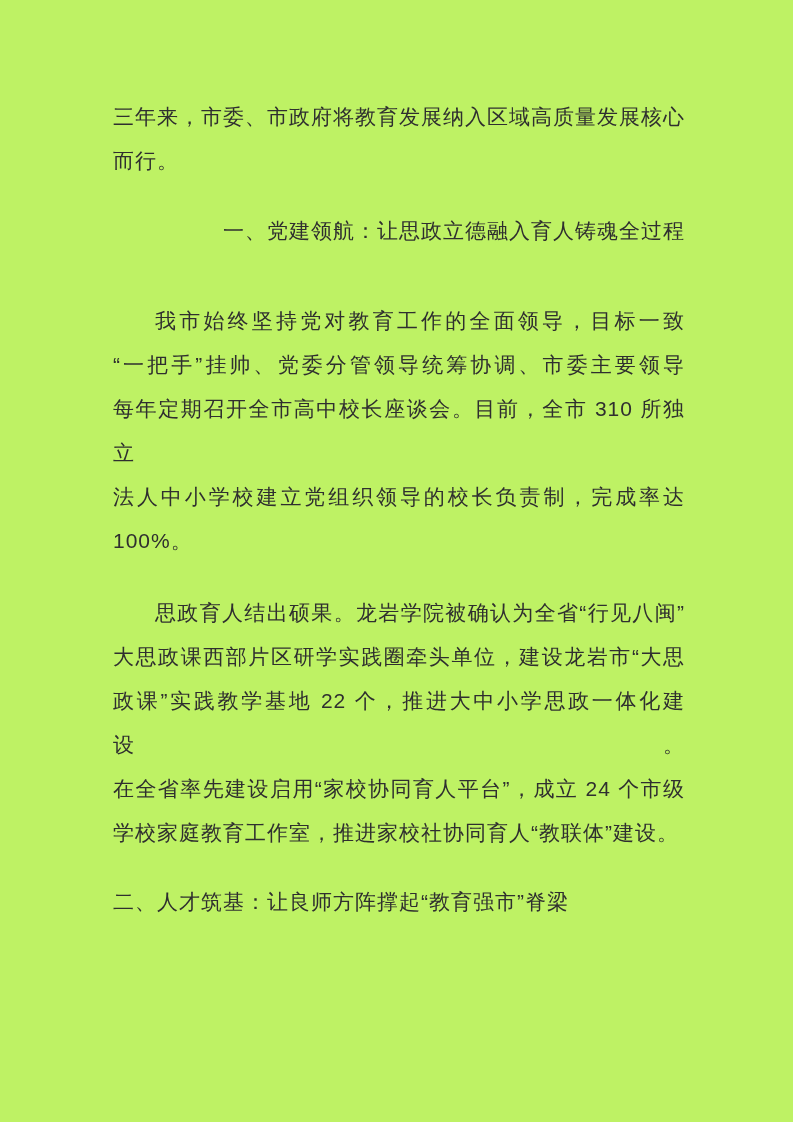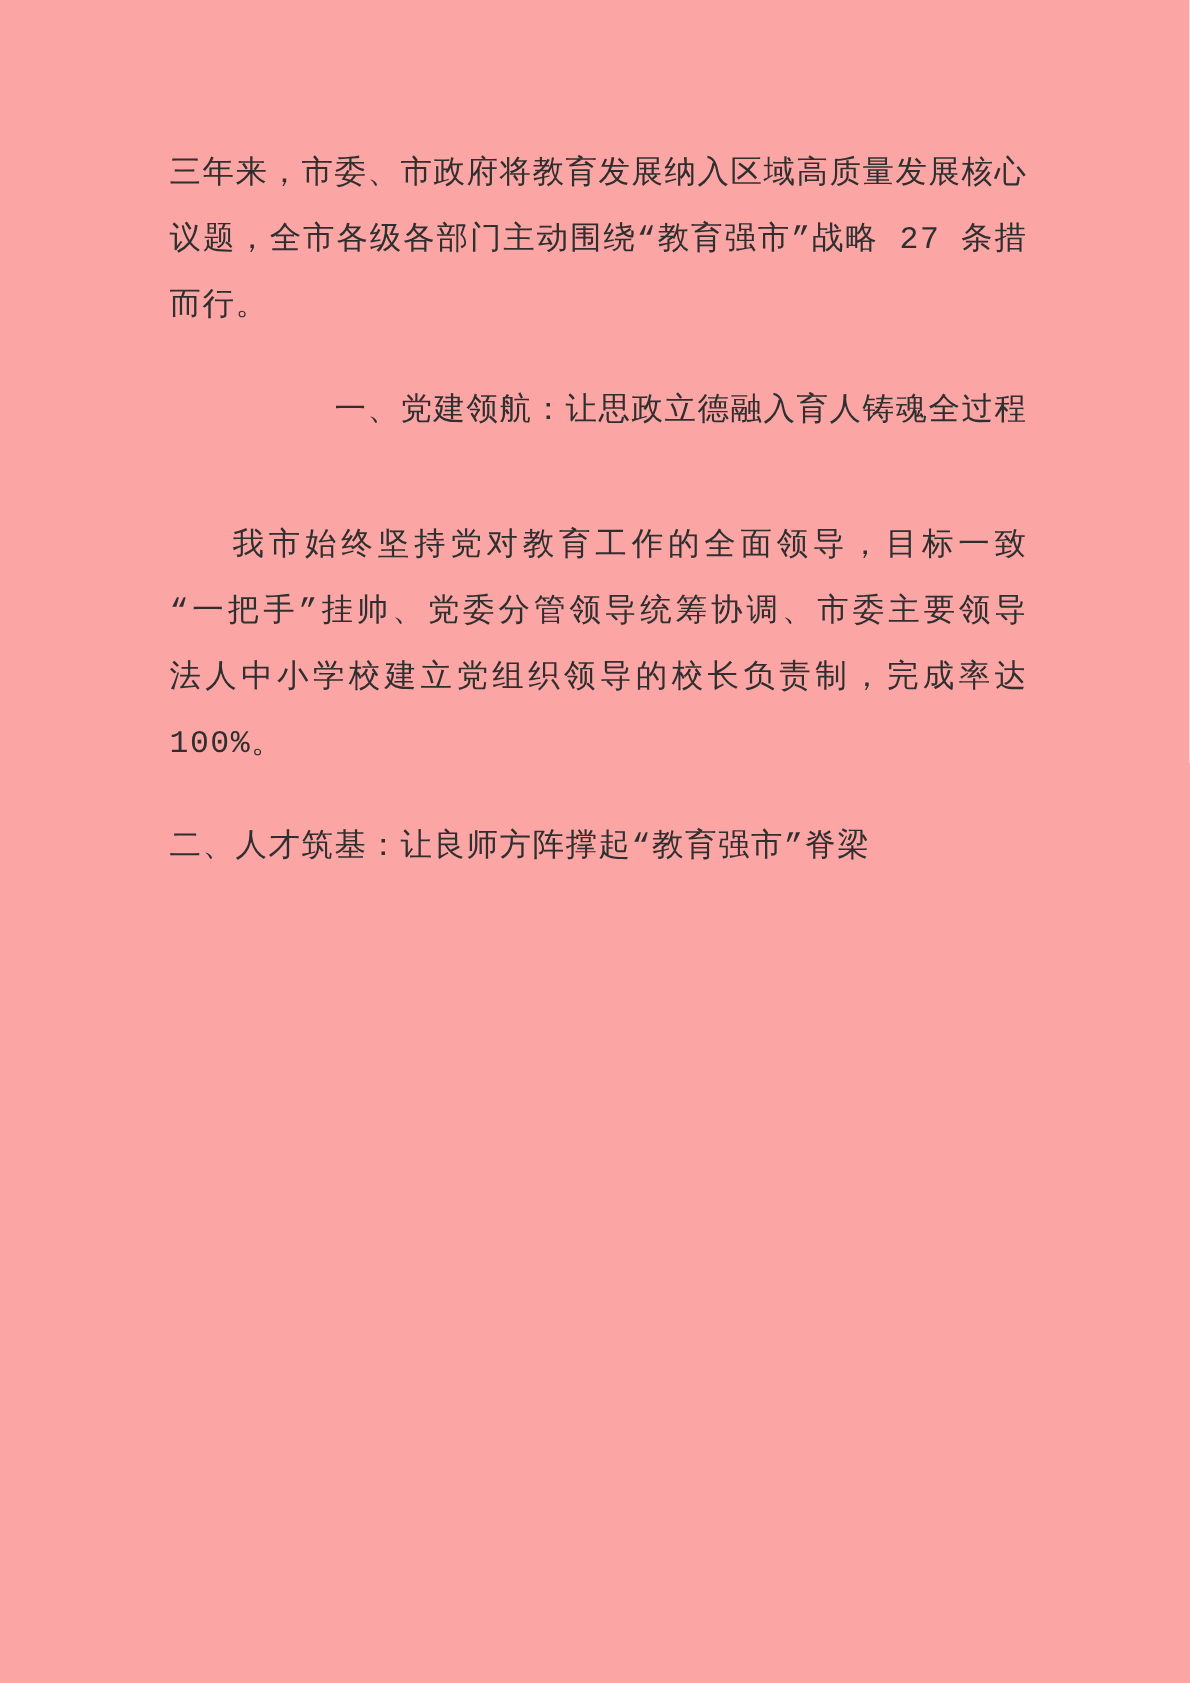--- a/index.html
+++ b/index.html
@@ -5,24 +5,24 @@
   html, body {
     margin: 0;
     padding: 0;
     background: #ffffff;
   }
   .page {
     position: relative;
     box-sizing: border-box;
     width: 793px;
     height: 1122px;
-    background: #fca5a5;
+    background: #bef264;
     padding: 95px 108px 0 113px;
     overflow: hidden;
-    font-family: Liberation Mono, monospace;
+    font-family: Liberation Sans, sans-serif;
     color: #2f2f2f;
   }
   .para, .heading {
     font-size: 21px;
     line-height: 44px;
     letter-spacing: 1px;
     margin: 0;
   }
   .line {
     text-align: justify;
@@ -44,28 +44,35 @@
   .mt-p3 { margin-top: 28px; }
   .mt-h2 { margin-top: 25px; }
 </style>
 </head>
 <body>
 
 <div class="page">
 
   <div class="para">
       <div class="line">三年来，市委、市政府将教育发展纳入区域高质量发展核心</div>
-      <div class="line">议题，全市各级各部门主动围绕“教育强市”战略 27 条措</div>
       <div class="line last">而行。</div>
     </div>
 
   <div class="heading mt-h1">一、党建领航：让思政立德融入育人铸魂全过程</div>
 
   <div class="para indent mt-p2">
       <div class="line">我市始终坚持党对教育工作的全面领导，目标一致</div>
       <div class="line">“一把手”挂帅、党委分管领导统筹协调、市委主要领导</div>
+      <div class="line">每年定期召开全市高中校长座谈会。目前，全市 310 所独立</div>
       <div class="line last">法人中小学校建立党组织领导的校长负责制，完成率达 100%。</div>
     </div>
 
+  <div class="para indent mt-p3">
+      <div class="line">思政育人结出硕果。龙岩学院被确认为全省“行见八闽”</div>
+      <div class="line">大思政课西部片区研学实践圈牵头单位，建设龙岩市“大思</div>
+      <div class="line">政课”实践教学基地 22 个，推进大中小学思政一体化建设。</div>
+      <div class="line">在全省率先建设启用“家校协同育人平台”，成立 24 个市级</div>
+      <div class="line last">学校家庭教育工作室，推进家校社协同育人“教联体”建设。</div>
+    </div>
 
   <div class="heading mt-h2">二、人才筑基：让良师方阵撑起“教育强市”脊梁</div>
 
 </div>
 
 </body></html>

